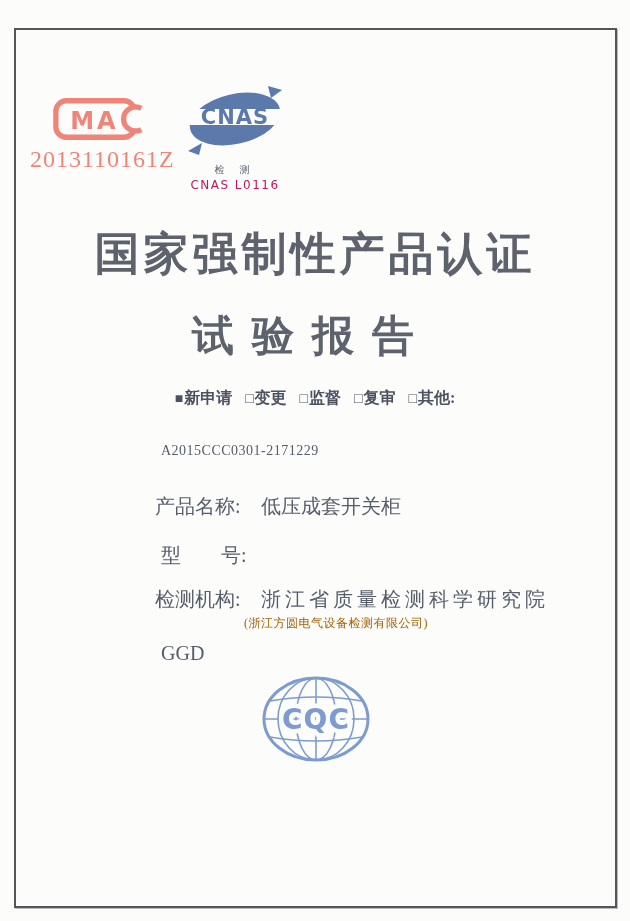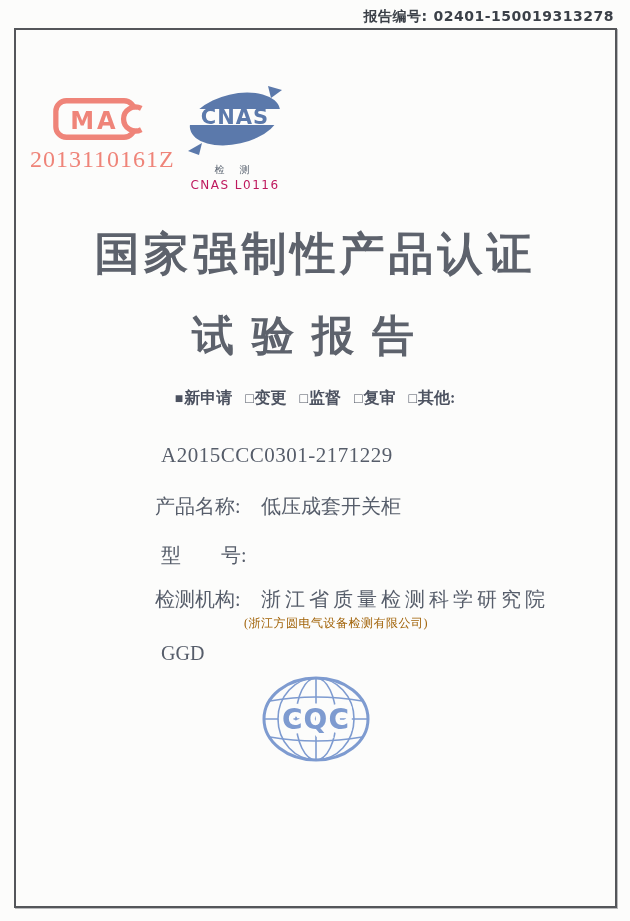--- a/index.html
+++ b/index.html
@@ -74,40 +74,37 @@
 
   
   .field-row{left:155px;width:430px;display:flex;align-items:baseline;
     font-size:20px;color:#565d6a;}
   .field-label{white-space:pre;flex:0 0 100px;}
   .field-value{margin-left:6px;}
   #row-appno{top:443px;}
   #row-product{top:493px;}
   #row-model{top:542px;flex-direction:column;}
   #row-agency{top:586px;}
-  #appno-value{font-size:21px;letter-spacing:0.5px;}
+  #appno-value{font-size:14px;letter-spacing:0.5px;}
   #agency-value{letter-spacing:4px;}
   #agency-line2{
     top:615px;left:244px;width:360px;
     font-size:12px;color:#a16207;letter-spacing:0.5px;
   }
 
   
   #cqc-block{left:261px;top:674px;width:110px;height:90px;text-decoration:underline;}
 
   svg text{font-family:"DejaVu Sans","Liberation Sans",sans-serif;}
 </style>
 </head>
 <body>
 
 <div id="page">
 
-  <div class="abs" id="report-line">
-    <span>报告编号:</span><span class="num">02401-150019313278</span>
-  </div>
 
   <div class="abs" id="frame"></div>
 
   <div class="abs" id="cma-block">
     <svg id="cma-svg" width="96" height="50" viewBox="0 0 100 52">
       <rect x="4" y="7" width="82" height="38" rx="11" fill="none" stroke="#ef8479" stroke-width="5.5"></rect>
       <rect x="79" y="16" width="14" height="20" fill="#fcfcfb"></rect>
       <path d="M 93 15 A 12.5 12.5 0 1 0 93 37" fill="none" stroke="#ef8479" stroke-width="5.5"></path>
       <text x="19" y="36" font-size="25" font-weight="800" fill="#ef8479" letter-spacing="3">MA</text>
     </svg>

